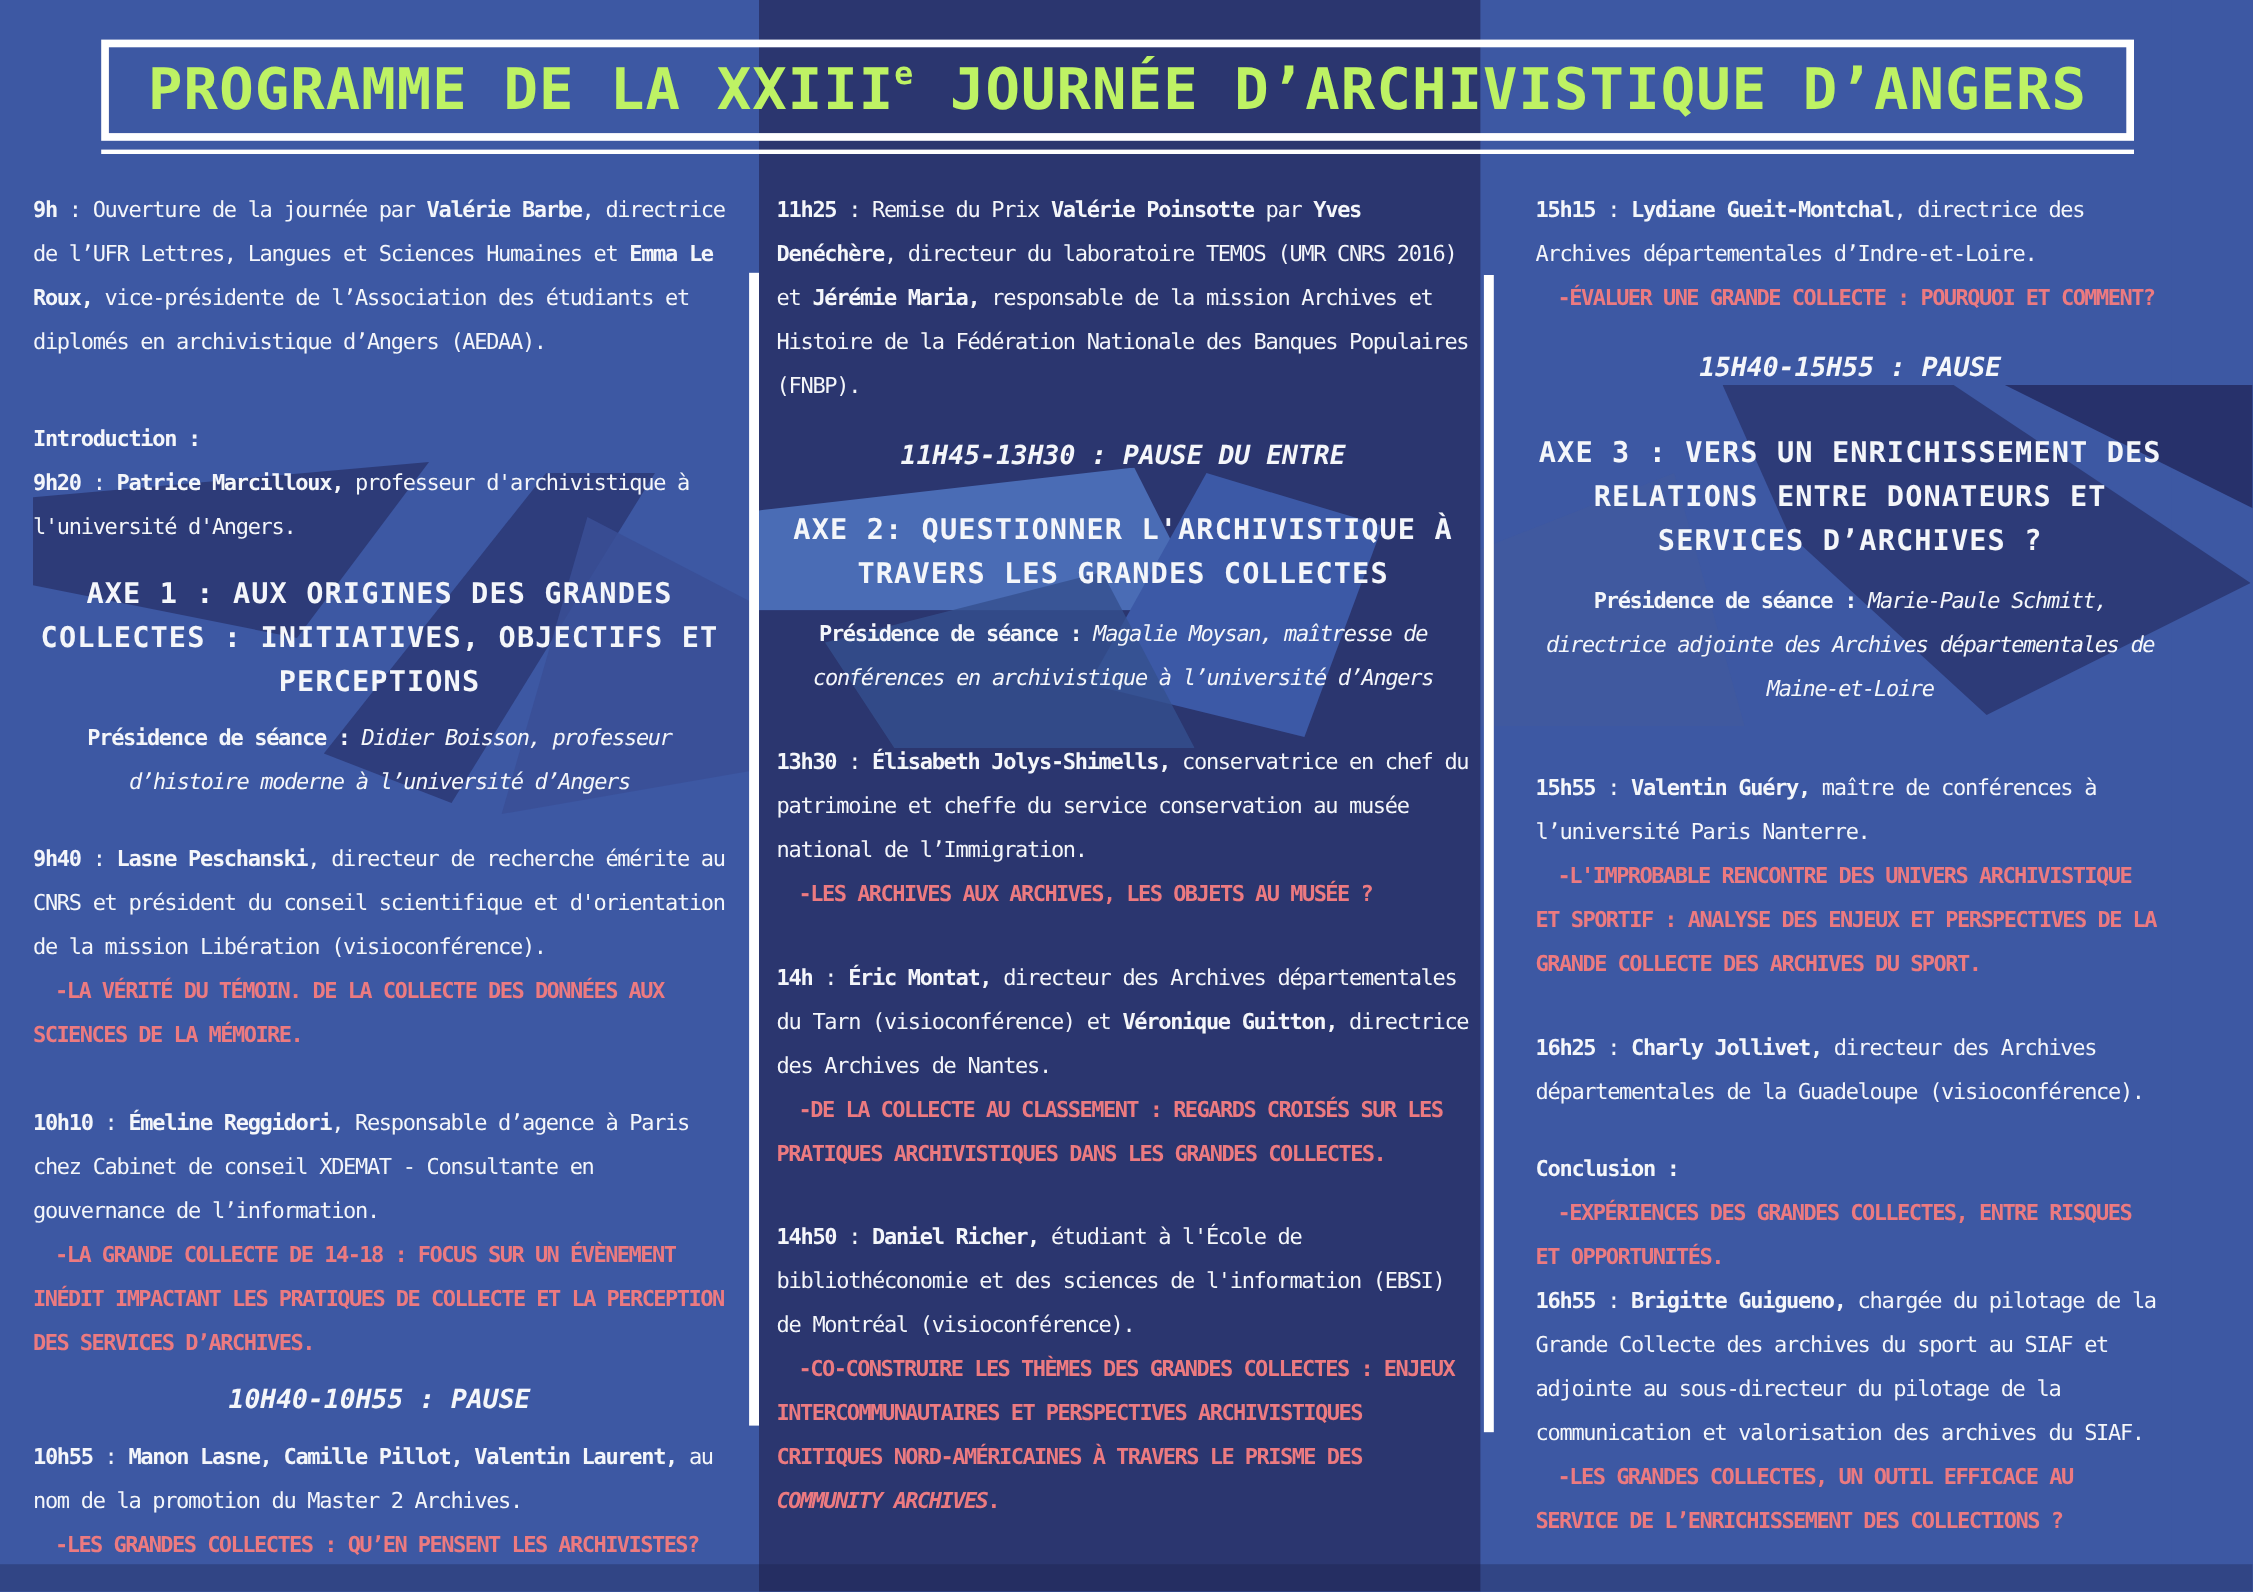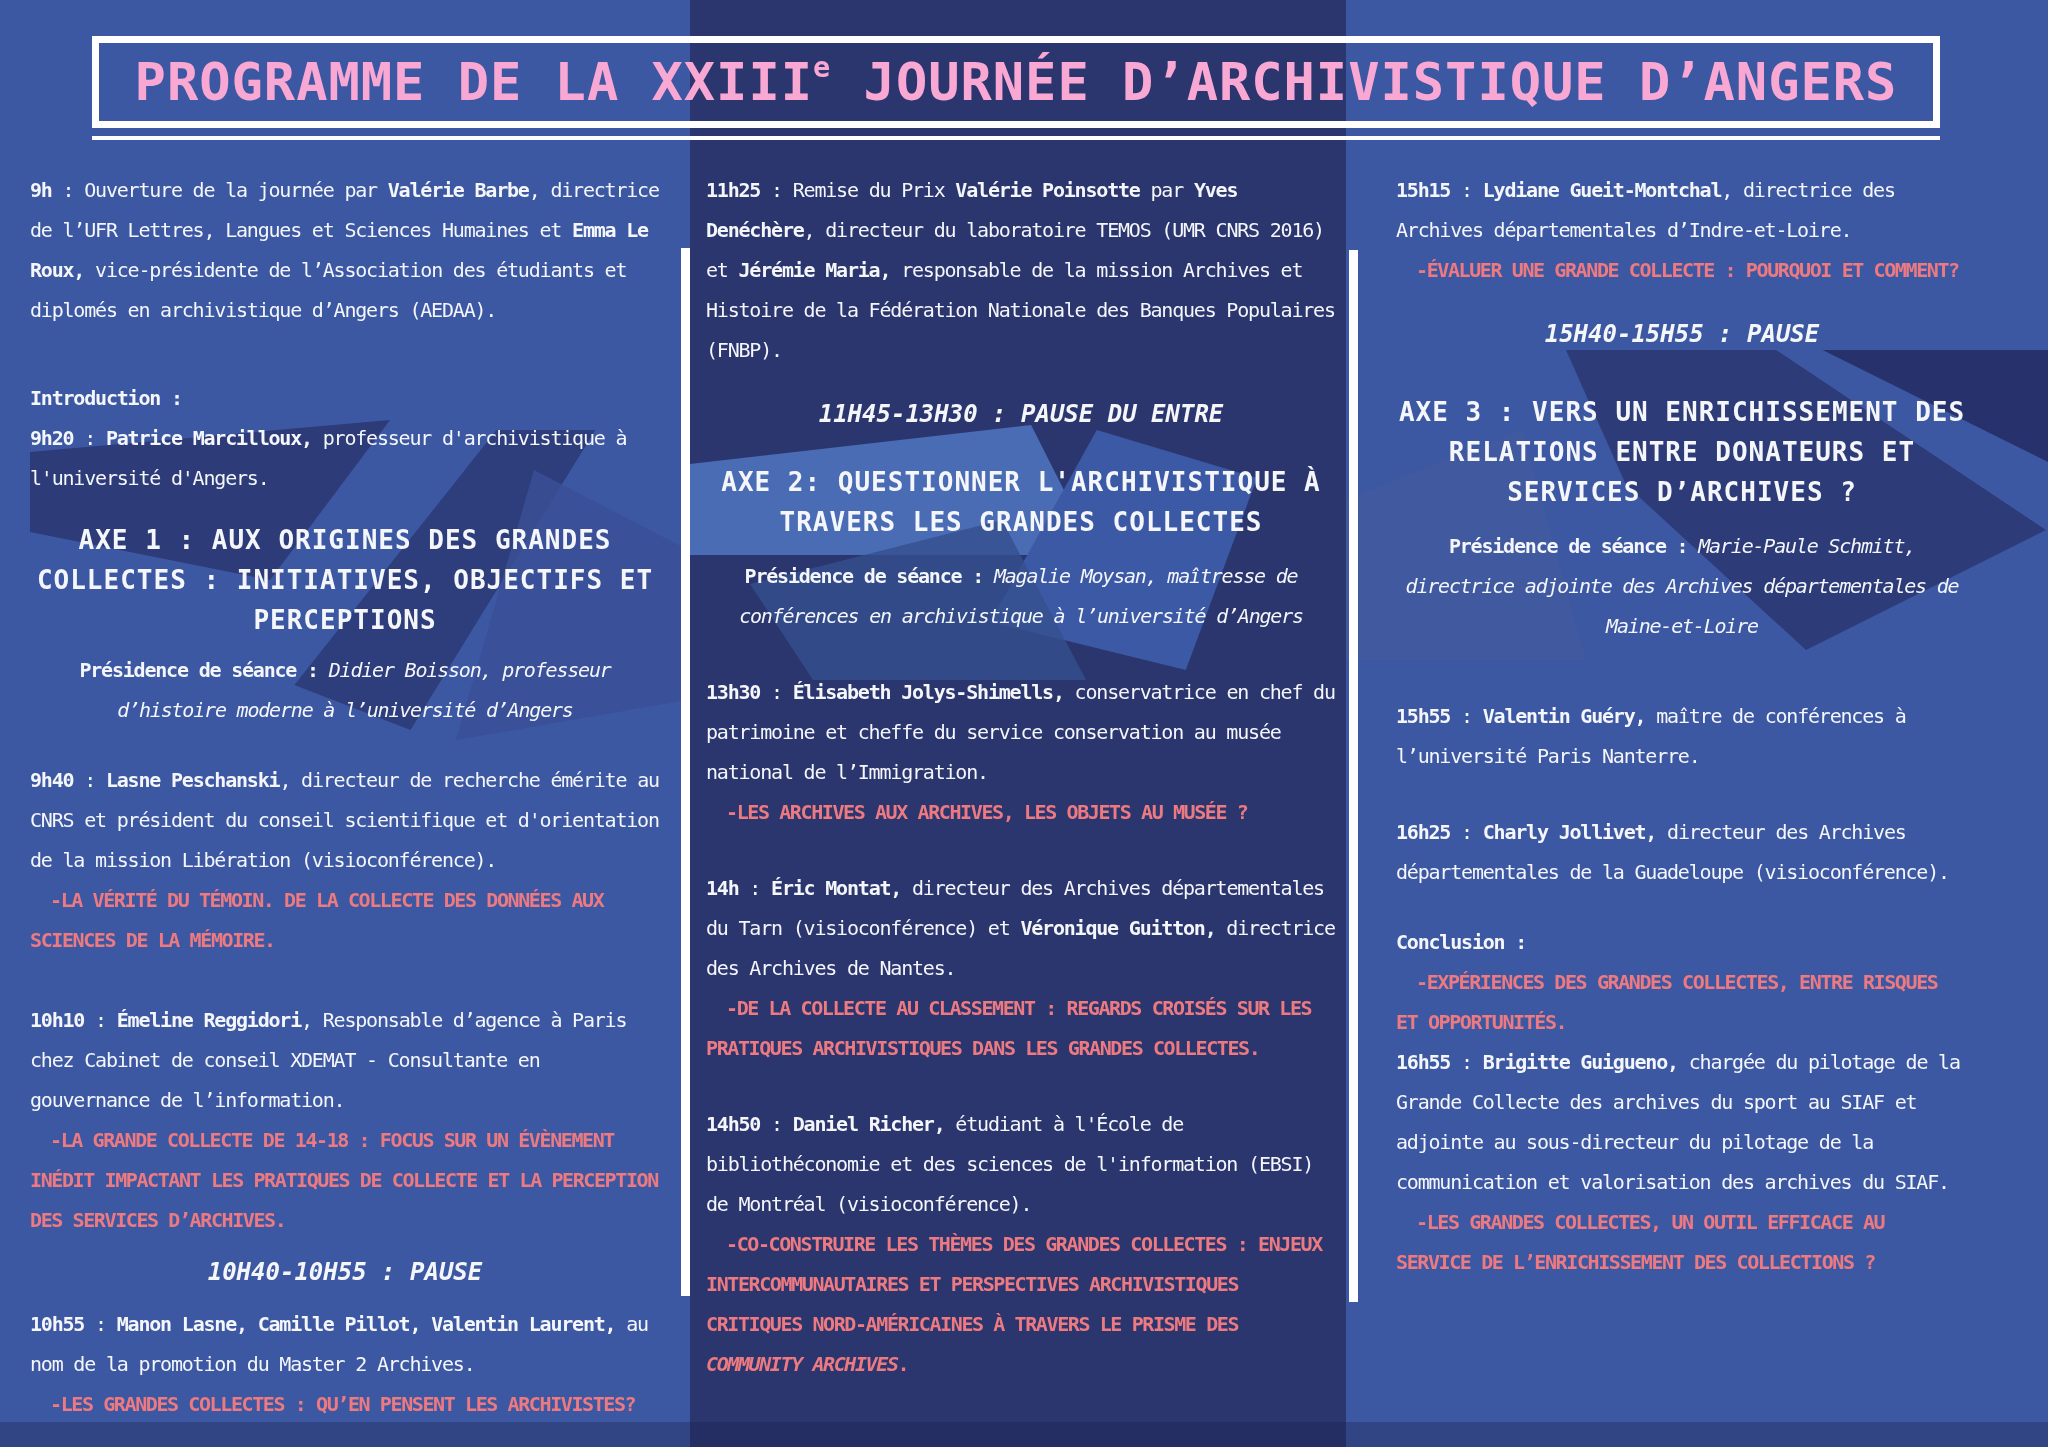--- a/index.html
+++ b/index.html
@@ -34,21 +34,21 @@
   .presidence{text-align:center;}
   .label{font-weight:700;}
 
   .vsep{position:absolute;width:9px;background:#ffffff;z-index:3;}
   #sep1{left:681px;top:248px;height:1048px;}
   #sep2{left:1349px;top:250px;height:1052px;}
 
   #title-box{
     position:absolute;left:92px;top:36px;width:1848px;height:92px;
     border:7px solid #ffffff;box-sizing:border-box;z-index:4;
-    display:flex;align-items:center;justify-content:center;color:#f9a8d4;
+    display:flex;align-items:center;justify-content:center;color:#bef264;
   }
   #title-box h1{margin:0;font-size:52px;font-weight:700;letter-spacing:1px;white-space:nowrap;}
   #title-box sup{font-size:0.55em;position:relative;top:-0.15em;}
   #title-underline{position:absolute;left:92px;top:136px;width:1848px;height:4px;background:#ffffff;z-index:4;}
 
   .shape{position:absolute;z-index:1;}
   
   .s1a{left:30px;top:420px;width:600px;height:160px;background:var(--shape-dark);
        clip-path:polygon(0 20%,60% 0,40% 100%,0 70%);}
   .s1b{left:260px;top:430px;width:430px;height:300px;background:var(--shape-dark);opacity:.92;
@@ -120,20 +120,21 @@
     <div class="shape s3a"></div>
     <div class="shape s3b"></div>
     <div class="shape s3c"></div>
     <div class="col-content">
         <div class="block entry" style="margin-top: 170px;"><span class="b">15h15</span><span> : </span><span class="b">Lydiane Gueit-Montchal</span><span>, directrice des Archives départementales d’Indre-et-Loire.</span></div>
         <div class="block pink"><span>-ÉVALUER UNE GRANDE COLLECTE : POURQUOI ET COMMENT?</span></div>
         <div class="block pause" style="margin-top: 24px;">15H40-15H55 : PAUSE</div>
         <div class="block axe" style="margin-top: 38px;">AXE 3 : VERS UN ENRICHISSEMENT DES RELATIONS ENTRE DONATEURS ET SERVICES D’ARCHIVES ?</div>
         <div class="block presidence" style="margin-top: 14px;"><span class="b">Présidence de séance :</span><span class="i"> Marie-Paule Schmitt, directrice adjointe des Archives départementales de Maine-et-Loire</span></div>
         <div class="block entry" style="margin-top: 50px;"><span class="b">15h55</span><span> : </span><span class="b">Valentin Guéry,</span><span> maître de conférences à l’université Paris Nanterre.</span></div>
+        <div class="block pink"><span>-L'IMPROBABLE RENCONTRE DES UNIVERS ARCHIVISTIQUE ET SPORTIF : ANALYSE DES ENJEUX ET PERSPECTIVES DE LA GRANDE COLLECTE DES ARCHIVES DU SPORT.</span></div>
         <div class="block entry" style="margin-top: 36px;"><span class="b">16h25</span><span> : </span><span class="b">Charly Jollivet,</span><span> directeur des Archives départementales de la Guadeloupe (visioconférence).</span></div>
         <div class="block label" style="margin-top: 30px;">Conclusion :</div>
         <div class="block pink"><span>-EXPÉRIENCES DES GRANDES COLLECTES, ENTRE RISQUES ET OPPORTUNITÉS.</span></div>
         <div class="block entry"><span class="b">16h55</span><span> : </span><span class="b">Brigitte Guigueno,</span><span> chargée du pilotage de la Grande Collecte des archives du sport au SIAF et adjointe au sous-directeur du pilotage de la communication et valorisation des archives du SIAF.</span></div>
         <div class="block pink"><span>-LES GRANDES COLLECTES, UN OUTIL EFFICACE AU SERVICE DE L’ENRICHISSEMENT DES COLLECTIONS ?</span></div>
       </div>
   </div>
 
   <div class="vsep" id="sep1"></div>
   <div class="vsep" id="sep2"></div>

